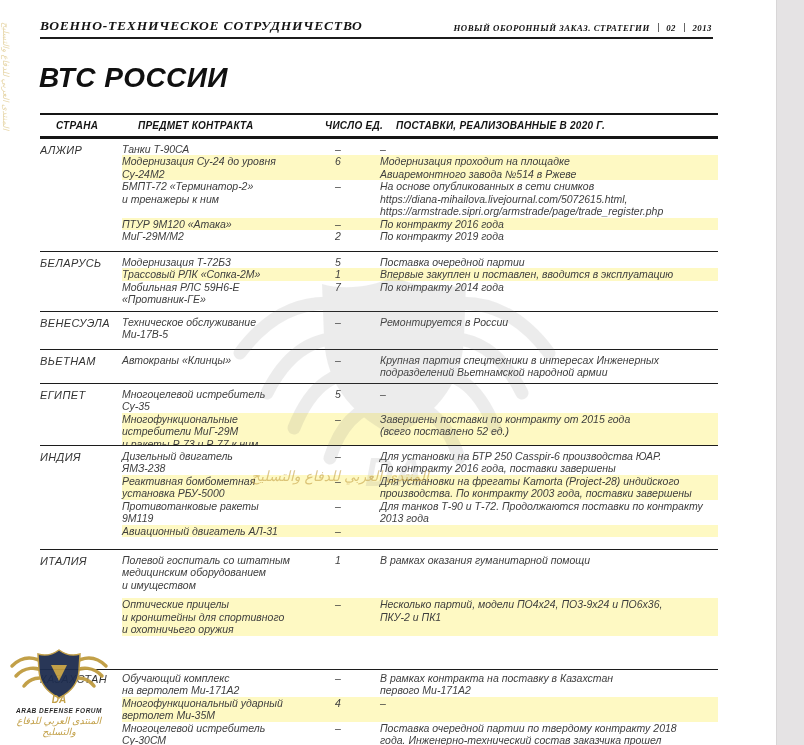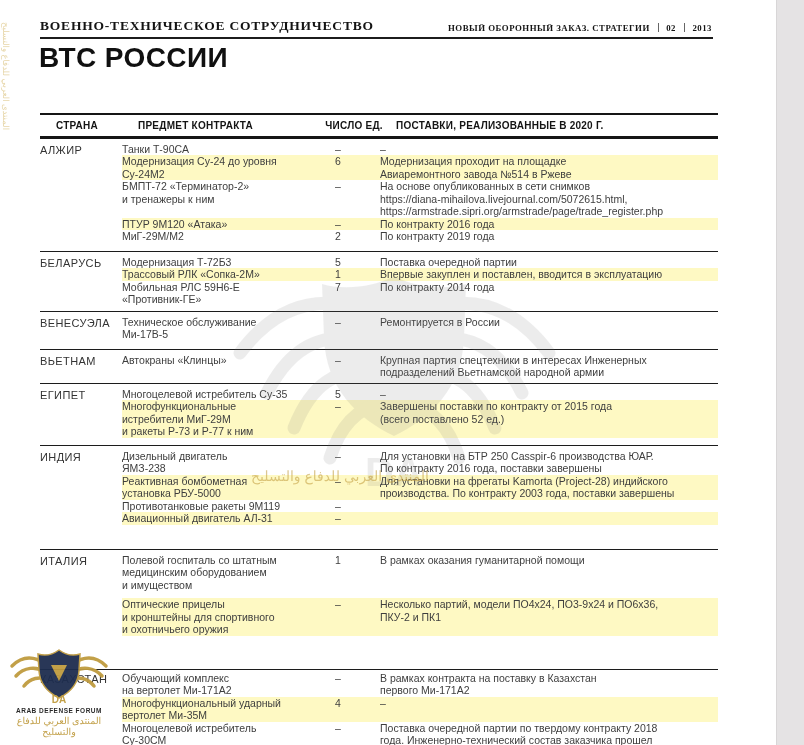--- a/index.html
+++ b/index.html
@@ -1,36 +1,36 @@
 <!DOCTYPE html>
 <html><head>
 <meta charset="utf-8">
 <style>
   * { margin:0; padding:0; box-sizing:border-box; }
   html,body { background:#ffffff; }
   .page {
     position:relative; width:804px; height:745px; background:#ffffff;
-    overflow:hidden; font-family:"Liberation Sans", sans-serif; color:#3d3d3d;
+    overflow:hidden; font-family:"Liberation Sans", sans-serif; color:#3d3d3d;font-style:italic;
   }
   
   .edge-right { position:absolute; right:0; top:0; width:28px; height:100%;
     background:#e5e3e4; border-left:1px solid #d8d6d7; }
 
   
   .kicker { position:absolute; left:40px; top:18px;
     font-family:"Liberation Serif", serif; font-weight:bold; font-size:13.5px;
     letter-spacing:.8px; color:#141414; }
   .journal { position:absolute; right:92px; top:23px;
     font-family:"Liberation Serif", serif; font-weight:bold; font-size:8.8px;
     letter-spacing:.5px; color:#141414; white-space:nowrap; }
   .journal .sep { display:inline-block; width:1px; height:9px; background:#666;
     margin:0 5px; vertical-align:-1px; }
   .kicker-rule { position:absolute; left:40px; top:37px; width:673px; height:1.5px; background:#1c1c1c; }
 
-  .title { position:absolute; left:39px; top:42px; font-size:28px; font-weight:bold;
+  .title { position:absolute; left:39px; top:62px; font-size:28px; font-weight:bold;
     letter-spacing:.4px; color:#101010; }
 
   
   .table { position:absolute; left:40px; top:113px; width:678px; }
   .rule-thick { height:2.4px; background:#151515; }
   .thead { display:flex; align-items:center; height:21px; font-weight:bold;
     font-size:10px; letter-spacing:.25px; color:#141414;margin-left:16px; }
   .h-country { width:82px; }
   .h-subject { width:180px; }
   .h-qty { width:72px; text-align:center; }
@@ -212,20 +212,22 @@
             <div class="item shaded">
               <div class="subject">Реактивная бомбометная
 установка РБУ-5000</div>
               <div class="qty">–</div>
               <div class="delivery">Для установки на фрегаты Kamorta (Project-28) индийского
 производства. По контракту 2003 года, поставки завершены</div>
             </div>
             <div class="item">
               <div class="subject">Противотанковые ракеты 9М119</div>
               <div class="qty">–</div>
+              <div class="delivery">Для танков Т-90 и Т-72. Продолжаются поставки по контракту
+2013 года</div>
             </div>
             <div class="item shaded">
               <div class="subject">Авиационный двигатель АЛ-31</div>
               <div class="qty">–</div>
             </div>
           </div>
         </div>
         <div class="section">
           <div class="country">ИТАЛИЯ</div>
           <div class="items">

